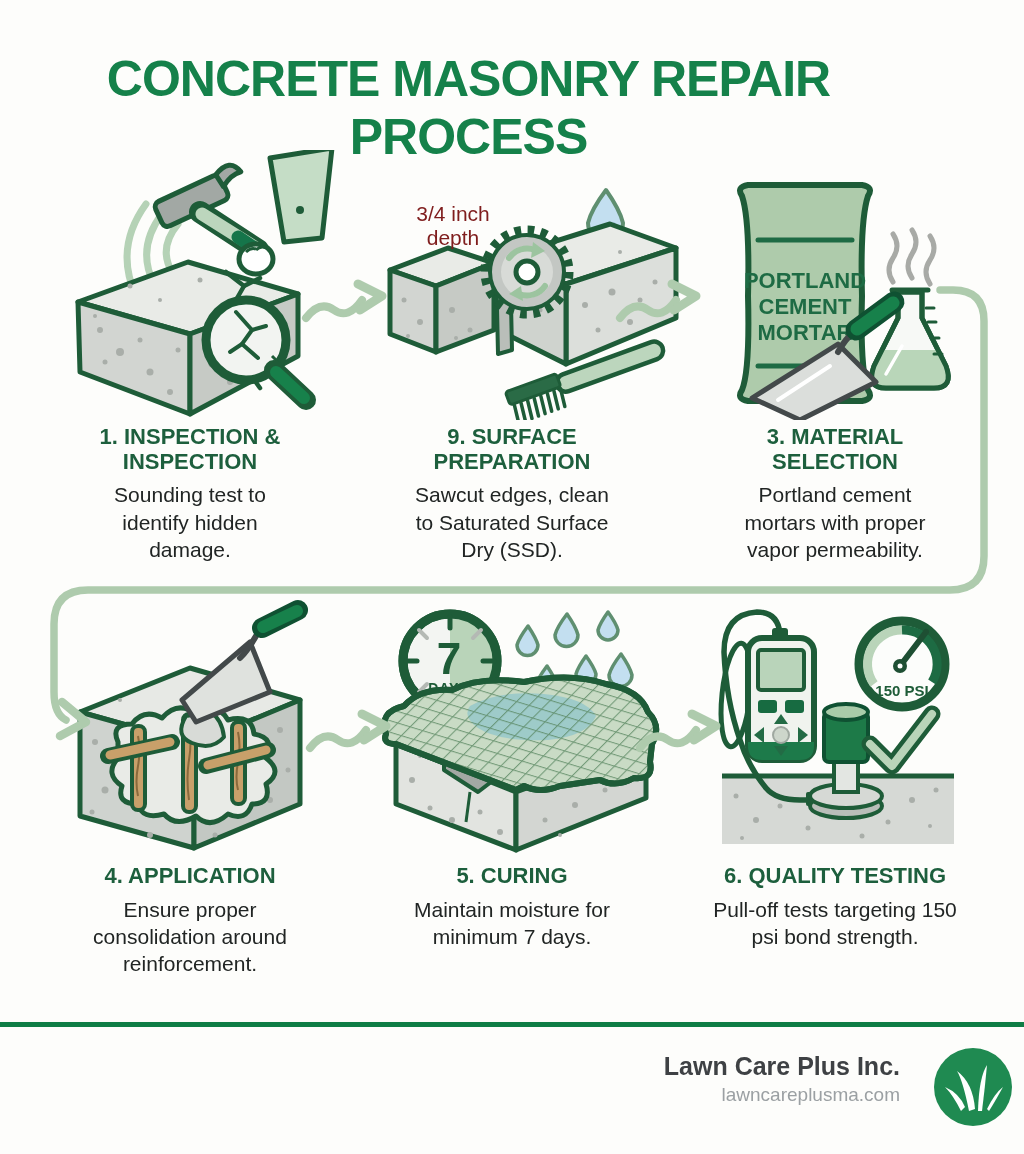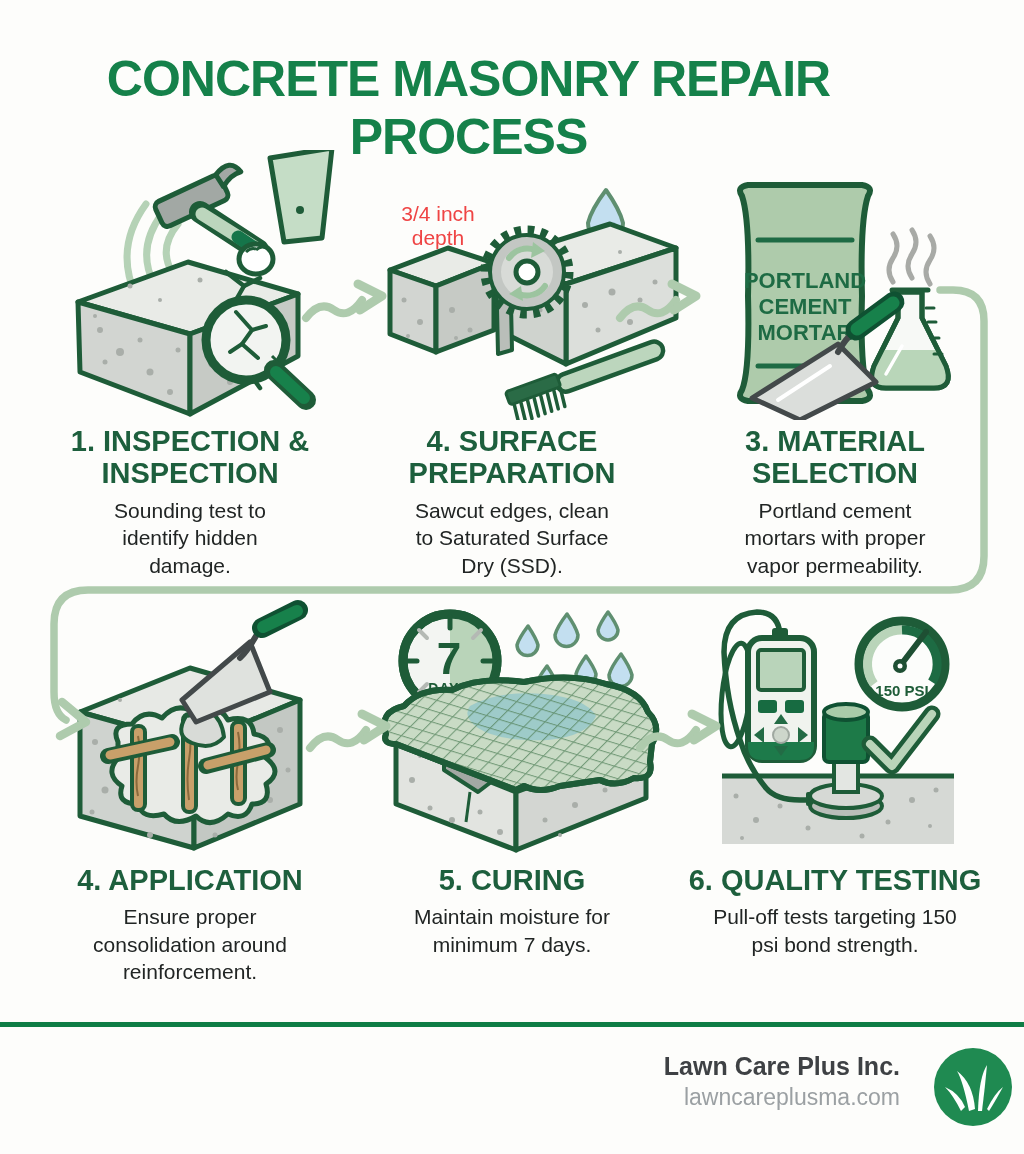--- a/index.html
+++ b/index.html
@@ -5,32 +5,32 @@
   html,body{margin:0;padding:0;background:#ffffff;}
   .page{position:relative;width:1024px;height:1154px;background:#fdfdfb;overflow:hidden;
         font-family:"Liberation Sans", sans-serif;}
   .main-title{position:absolute;top:50px;left:0;width:937px;text-align:center;
         font-size:50px;font-weight:bold;letter-spacing:-1px;color:#15814a;}
   .cell{position:absolute;width:330px;text-align:center;}
   .c1{left:25px;} .c2{left:347px;} .c3{left:670px;}
   .r1{top:145px;} .r2{top:598px;}
   .iconbox{position:relative;width:100%;}
   .r1 .iconbox{height:272px;} .r2 .iconbox{height:258px;}
-  .step-title{margin-top:8px;font-size:29px;font-weight:bold;line-height:1.12;color:#1d5f3d;}
+  .step-title{margin-top:8px;font-size:22px;font-weight:bold;line-height:1.12;color:#1d5f3d;}
   .step-desc{margin:7px auto 0 auto;font-size:21px;line-height:1.3;color:#212524;text-align:center;}
   .d1{max-width:220px;} .d2{max-width:205px;} .d3{max-width:210px;}
   .d4{max-width:215px;} .d5{max-width:230px;} .d6{max-width:245px;}
   .abs{position:absolute;}
-  .depth-label{position:absolute;left:388px;top:202px;width:100px;text-align:center;
-        font-size:21px;line-height:1.15;color:#ef4444;}
+  .depth-label{position:absolute;left:403px;top:202px;width:100px;text-align:center;
+        font-size:21px;line-height:1.15;color:#7f1d1d;}
   .overlay{position:absolute;left:0;top:0;width:1024px;height:1154px;pointer-events:none;}
   .divider{position:absolute;left:0;top:1022px;width:1024px;height:5px;background:#0e7d45;}
   .footer-text{position:absolute;top:1052px;right:124px;text-align:right;margin-left:40px;}
   .footer-company{font-size:25px;font-weight:bold;color:#3e4144;}
-  .footer-site{font-size:23px;color:#9ba0a3;margin-top:3px;}
+  .footer-site{font-size:19px;color:#9ba0a3;margin-top:3px;}
   .logo{position:absolute;left:933px;top:1047px;}
   svg text{font-family:"Liberation Sans", sans-serif;}
 </style>
 </head>
 <body>
 
 <div class="page">
 
   <div class="main-title">CONCRETE MASONRY REPAIR PROCESS</div>
 
@@ -387,21 +387,21 @@
     <div class="step-title">
       <div>1. INSPECTION &amp;</div>
         <div>INSPECTION</div>
     </div>
     <div class="step-desc d1">Sounding test to identify hidden damage.</div>
   </div>
 
   <div class="cell c2 r1">
     <div class="iconbox"></div>
     <div class="step-title">
-      <div>4. SURFACE</div>
+      <div>9. SURFACE</div>
         <div>PREPARATION</div>
     </div>
     <div class="step-desc d2">Sawcut edges, clean to Saturated Surface Dry (SSD).</div>
   </div>
 
   <div class="cell c3 r1">
     <div class="iconbox"></div>
     <div class="step-title">
       <div>3. MATERIAL</div>
         <div>SELECTION</div>

